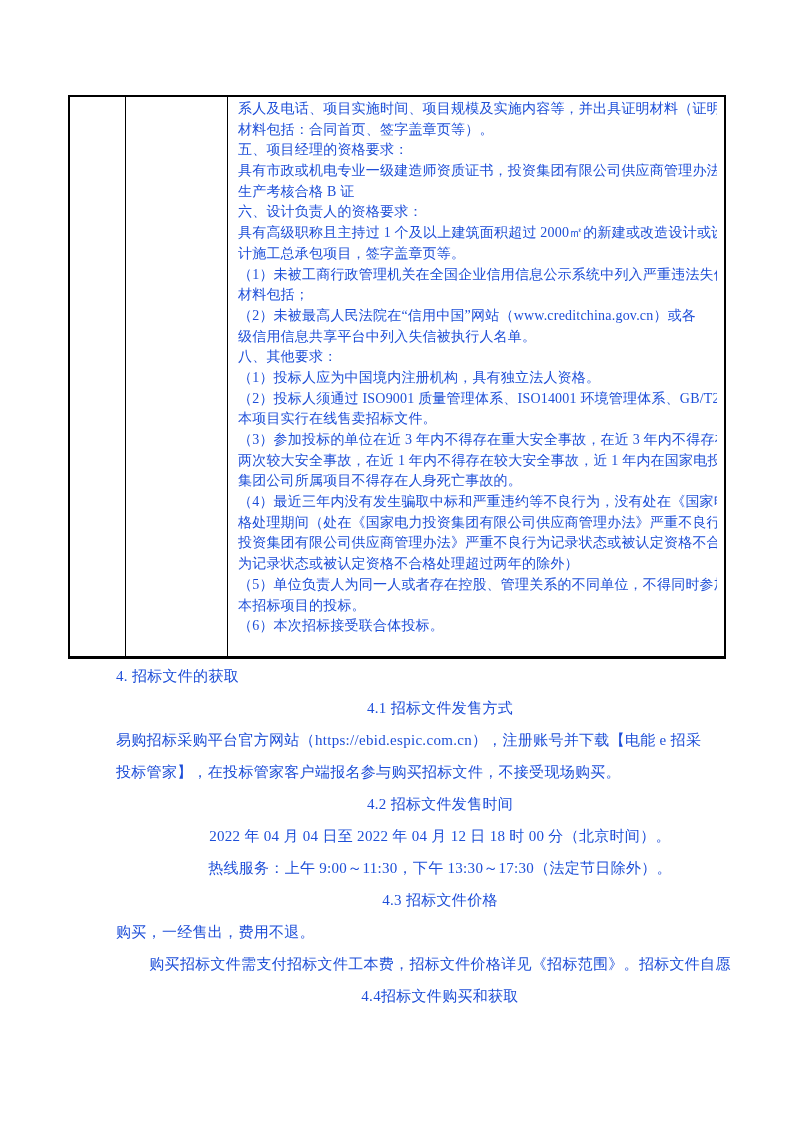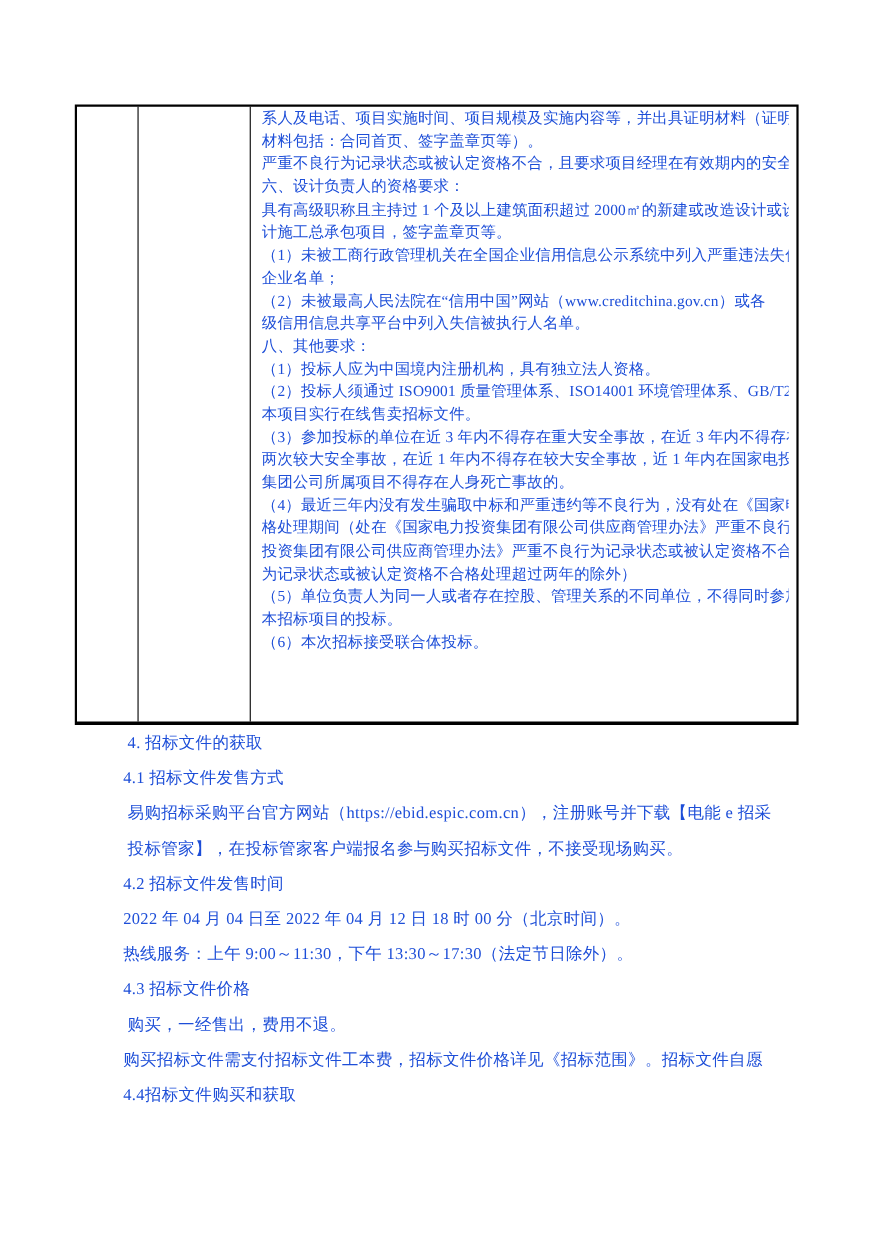--- a/index.html
+++ b/index.html
@@ -54,41 +54,43 @@
   }
   .bline {
     height: 32px;
     line-height: 32px;
     font-size: 15px;
     white-space: pre;
     overflow: hidden;
     letter-spacing: 0.3px;
   }
   .bline.mar { padding-left: 116px; }
-  .bline.ind { padding-left: 112px; }
+  .bline.ind { padding-left: 86px; text-align: center; }
 </style>
 </head>
 <body>
 
 <div class="page">
 
   <div class="qtable">
     <div class="col col1"></div>
     <div class="col col2"></div>
     <div class="cell-content">
       <div>
 
       <div class="tline">系人及电话、项目实施时间、项目规模及实施内容等，并出具证明材料（证明</div>
           <div class="tline">材料包括：合同首页、签字盖章页等）。</div>
-          <div class="tline">严重不良行为记录状态或被认定资格不合，且要求项目经理在有效期内的安全</div>
+          <div class="tline">五、项目经理的资格要求：</div>
+          <div class="tline">具有市政或机电专业一级建造师资质证书，投资集团有限公司供应商管理办法</div>
+          <div class="tline">生产考核合格 B 证</div>
           <div class="tline">六、设计负责人的资格要求：</div>
           <div class="tline">具有高级职称且主持过 1 个及以上建筑面积超过 2000㎡的新建或改造设计或设</div>
           <div class="tline">计施工总承包项目，签字盖章页等。</div>
           <div class="tline">（1）未被工商行政管理机关在全国企业信用信息公示系统中列入严重违法失信</div>
-          <div class="tline">企业名单；</div>
+          <div class="tline">材料包括；</div>
           <div class="tline">（2）未被最高人民法院在“信用中国”网站（www.creditchina.gov.cn）或各</div>
           <div class="tline">级信用信息共享平台中列入失信被执行人名单。</div>
           <div class="tline">八、其他要求：</div>
           <div class="tline">（1）投标人应为中国境内注册机构，具有独立法人资格。</div>
           <div class="tline">（2）投标人须通过 ISO9001 质量管理体系、ISO14001 环境管理体系、GB/T28001</div>
           <div class="tline">本项目实行在线售卖招标文件。</div>
           <div class="tline">（3）参加投标的单位在近 3 年内不得存在重大安全事故，在近 3 年内不得存在</div>
           <div class="tline">两次较大安全事故，在近 1 年内不得存在较大安全事故，近 1 年内在国家电投</div>
           <div class="tline">集团公司所属项目不得存在人身死亡事故的。</div>
           <div class="tline">（4）最近三年内没有发生骗取中标和严重违约等不良行为，没有处在《国家电力</div>

